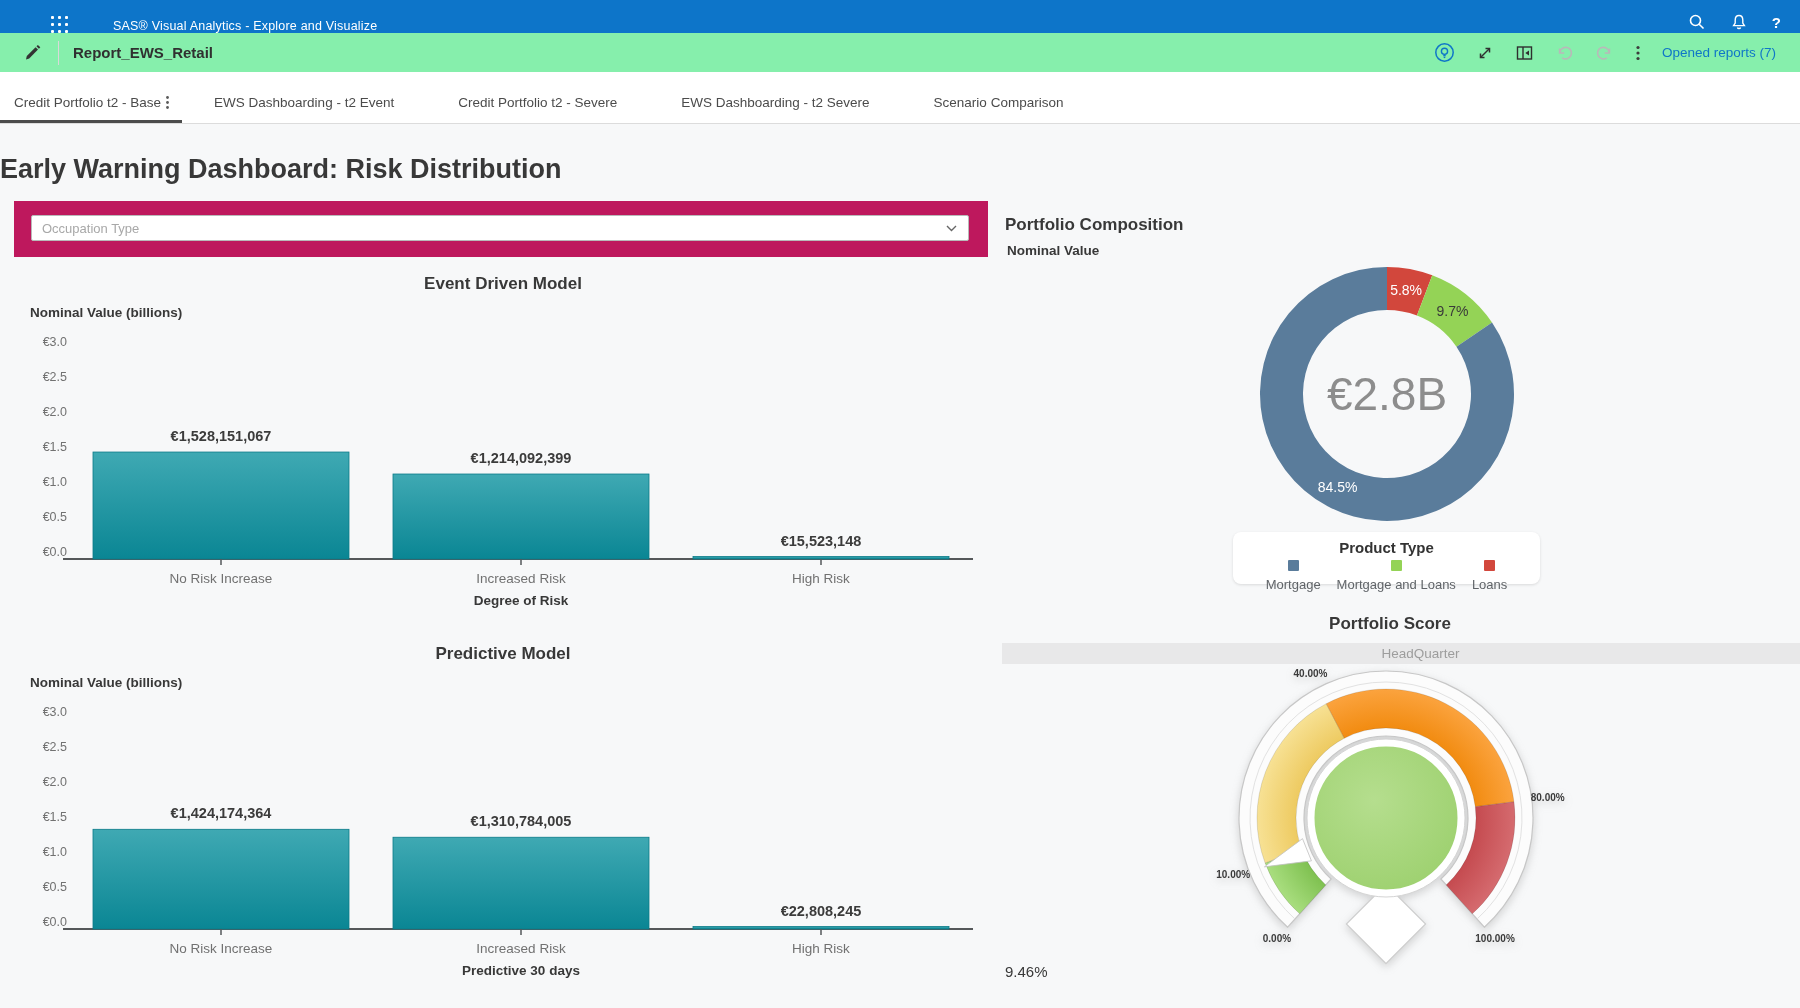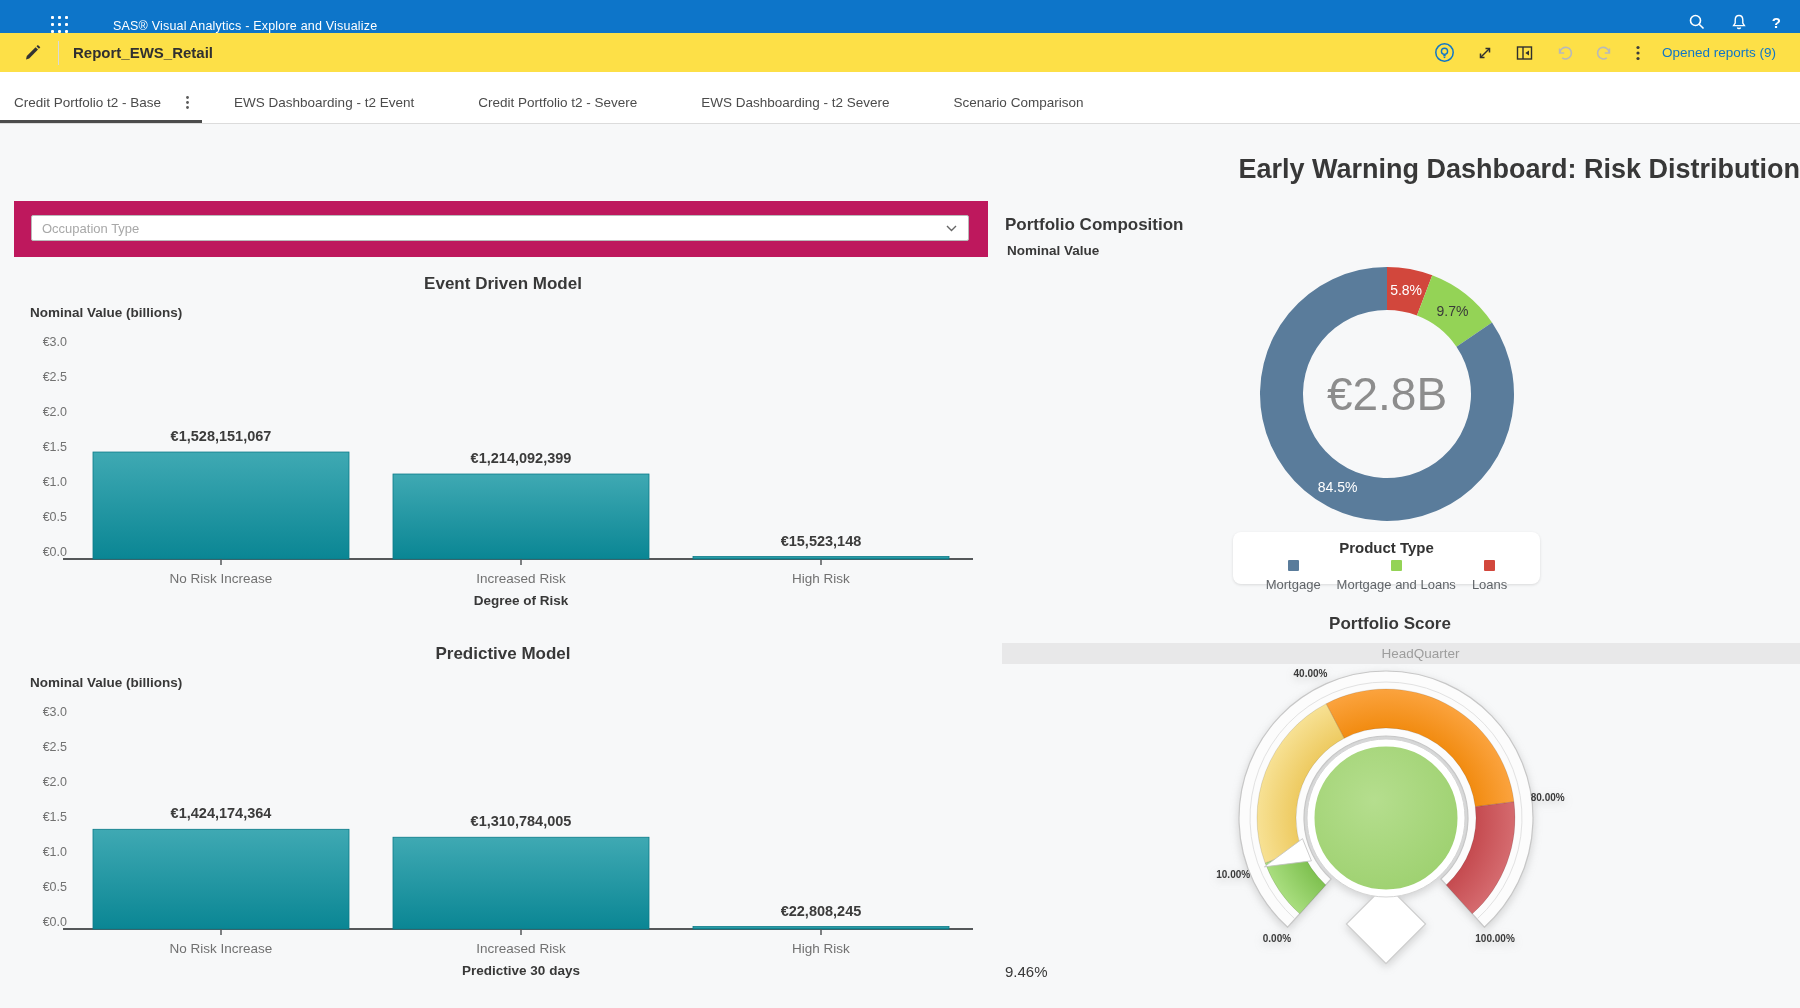--- a/index.html
+++ b/index.html
@@ -11,35 +11,35 @@
   .app-bar{left:0;top:0;width:1800px;height:33px;background:#0d75c9;display:flex;align-items:flex-end;padding-left:41px;}
   .launcher{width:17px;height:17px;margin-left:10px;display:grid;grid-template-columns:repeat(3,1fr);gap:3px;place-items:center;cursor:pointer;}
   .launcher i{width:3px;height:3px;background:#fff;border-radius:1px;}
   .app-title{margin-left:45px;color:#fff;font-size:12.5px;letter-spacing:.2px;}
   .app-actions{margin-left:auto;display:flex;align-items:center;gap:24px;margin-right:14px;}
   .help-glyph{color:#fff;font-size:15px;font-weight:bold;}
   .avatar{width:22px;height:22px;border-radius:50%;background:#2a5578;color:#fff;font-size:12px;font-weight:bold;
           display:flex;align-items:center;justify-content:center;}
 
   
-  .report-bar{left:0;top:33px;width:1800px;height:39px;background:#fde047;border-bottom:1px solid #e4e4e4;
+  .report-bar{left:0;top:33px;width:1800px;height:39px;background:#86efac;border-bottom:1px solid #e4e4e4;
               display:flex;align-items:center;}
   .rb-sep{width:1px;height:24px;background:#d9d9d9;margin:0 14px 0 16px;}
   .report-title{font-size:15px;font-weight:bold;color:#303030;}
   .rb-actions{margin-left:auto;display:flex;align-items:center;gap:21px;margin-right:24px;}
   .opened-reports{color:#0f76c8;font-size:13.5px;cursor:pointer;}
 
   
   .tab-bar{left:0;top:72px;width:1800px;height:52px;background:#fff;border-bottom:1px solid #dcdcdc;
            display:flex;align-items:flex-end;box-sizing:border-box;}
-  .tab{padding:0 32px 13px;font-size:13.5px;color:#4b4b4b;display:flex;align-items:center;gap:24px;cursor:pointer;white-space:nowrap;}
+  .tab{padding:0 32px 13px;font-size:13.5px;color:#4b4b4b;display:flex;align-items:center;gap:4px;cursor:pointer;white-space:nowrap;}
   .tab.active{border-bottom:3px solid #4c4c4c;padding-bottom:10px;padding-left:14px;padding-right:12px;}
 
   
-  .page-title{left:0;top:154px;width:1800px;text-align:right;font-size:27px;font-weight:bold;color:#383838;}
+  .page-title{left:0;top:154px;width:1800px;text-align:left;font-size:27px;font-weight:bold;color:#383838;}
   .filter-panel{left:14px;top:201px;width:974px;height:56px;background:#be185d;}
   .dropdown{position:absolute;left:17px;top:14px;width:938px;height:26px;border:1px solid #b9b9b9;border-radius:2px;
             background:#fff;display:flex;align-items:center;box-sizing:border-box;cursor:pointer;}
   .dropdown .ph{margin-left:10px;font-size:13px;color:#a8a8a8;}
   .dropdown .chev{margin-left:auto;margin-right:11px;display:flex;}
 
   .chart-mount{}
   #chart0{left:25px;top:268px;width:950px;height:352px;}
   #chart1{left:25px;top:638px;width:950px;height:352px;}
 
@@ -134,21 +134,21 @@
     </svg>
     <svg width="19" height="18" viewBox="0 0 19 18">
       <polyline points="14.4,4.4 14.4,9 9.8,9" fill="none" stroke="#b9b9b9" stroke-width="1.6"></polyline>
       <path d="M14.1 8.6 A 5.8 5.8 0 1 0 11.8 13.8" fill="none" stroke="#b9b9b9" stroke-width="1.6"></path>
     </svg>
     <svg width="6" height="18" viewBox="0 0 6 18">
       <circle cx="3" cy="3.5" r="1.6" fill="#3c3c3c"></circle>
         <circle cx="3" cy="9" r="1.6" fill="#3c3c3c"></circle>
         <circle cx="3" cy="14.5" r="1.6" fill="#3c3c3c"></circle>
     </svg>
-    <span class="opened-reports">Opened reports (9)</span>
+    <span class="opened-reports">Opened reports (7)</span>
   </div>
 </div>
 
 <div class="abs tab-bar">
   <div class="tab active">
     <span>Credit Portfolio t2 - Base</span>
     <svg width="5" height="15" viewBox="0 0 5 15">
       <circle cx="2.5" cy="2.5" r="1.4" fill="#5a5a5a"></circle>
         <circle cx="2.5" cy="7.5" r="1.4" fill="#5a5a5a"></circle>
         <circle cx="2.5" cy="12.5" r="1.4" fill="#5a5a5a"></circle>

